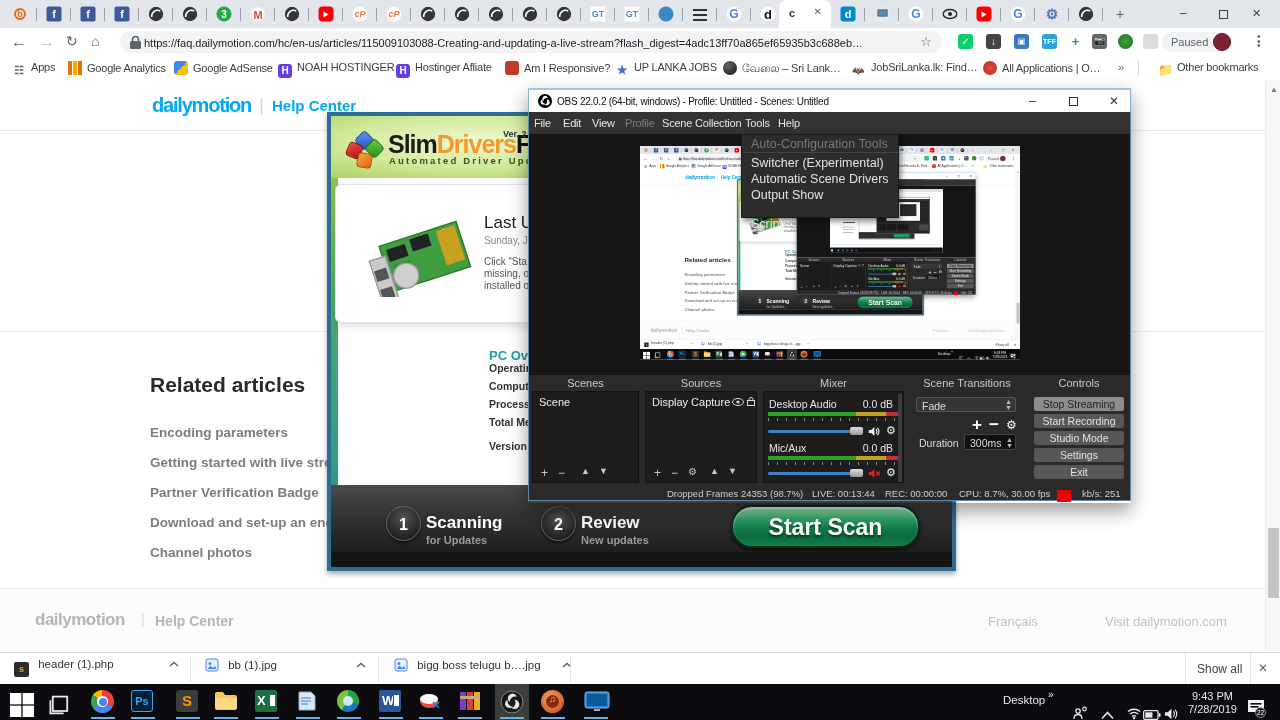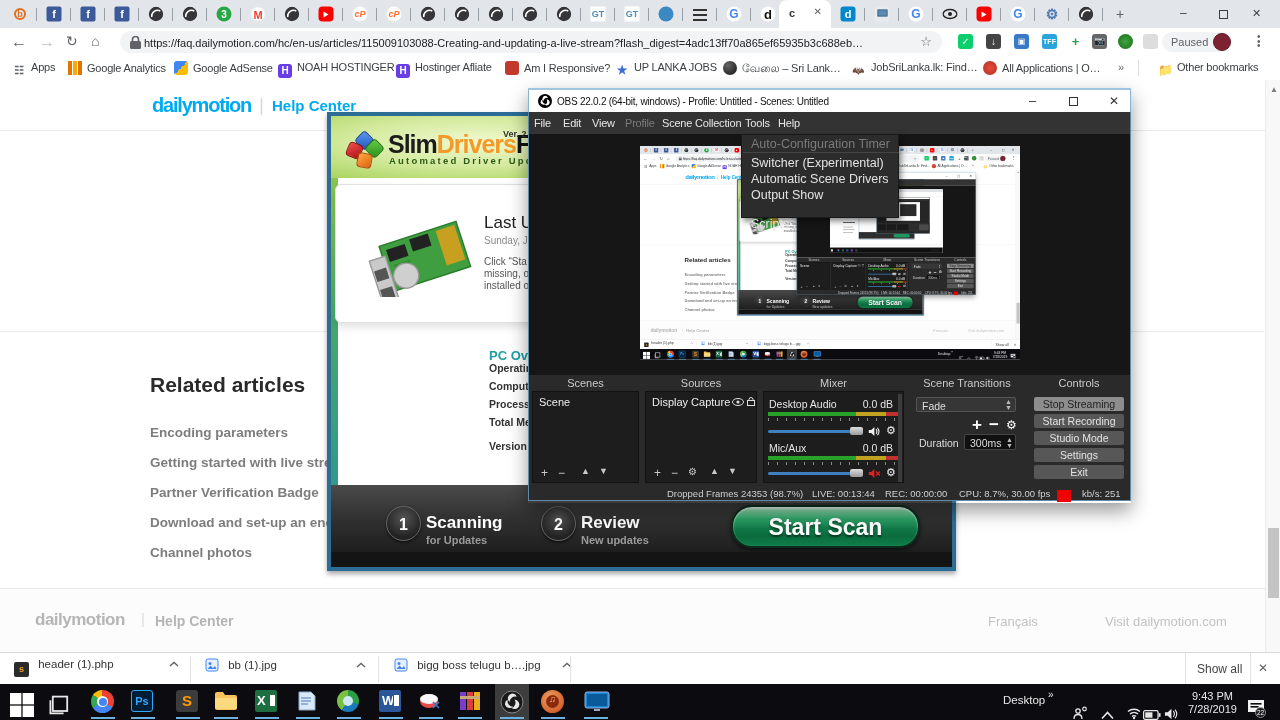--- a/index.html
+++ b/index.html
@@ -1141,21 +1141,21 @@
     </div>
     <div class="obsstatus">
       <span style="left:138px;">Dropped Frames 24353 (98.7%)</span>
       <span style="left:283px;">LIVE: 00:13:44</span>
       <span style="left:356px;">REC: 00:00:00</span>
       <span style="left:430px;">CPU: 8.7%, 30.00 fps</span>
       <div style="position:absolute;left:528px;top:5px;width:14px;height:12px;background:#ee0000;"></div>
       <span style="left:553px;">kb/s: 251</span>
     </div>
     <div class="dropdown">
-      <div style="top:2px;color:#7a7a7a;">Auto-Configuration Timer</div>
+      <div style="top:2px;color:#7a7a7a;">Auto-Configuration Tools</div>
       <div style="position:absolute;left:1px;top:17px;width:156px;height:1px;background:#454545;"></div>
       <div style="top:21px;">Switcher (Experimental)</div>
       <div style="top:37px;">Automatic Scene Drivers</div>
       <div style="top:53px;">Output Show</div>
       <div style="top:82px;">Scripts</div>
     </div>
   </div>
 
   <div class="dlbar">
     <div class="dlitem" style="left:14px;">

